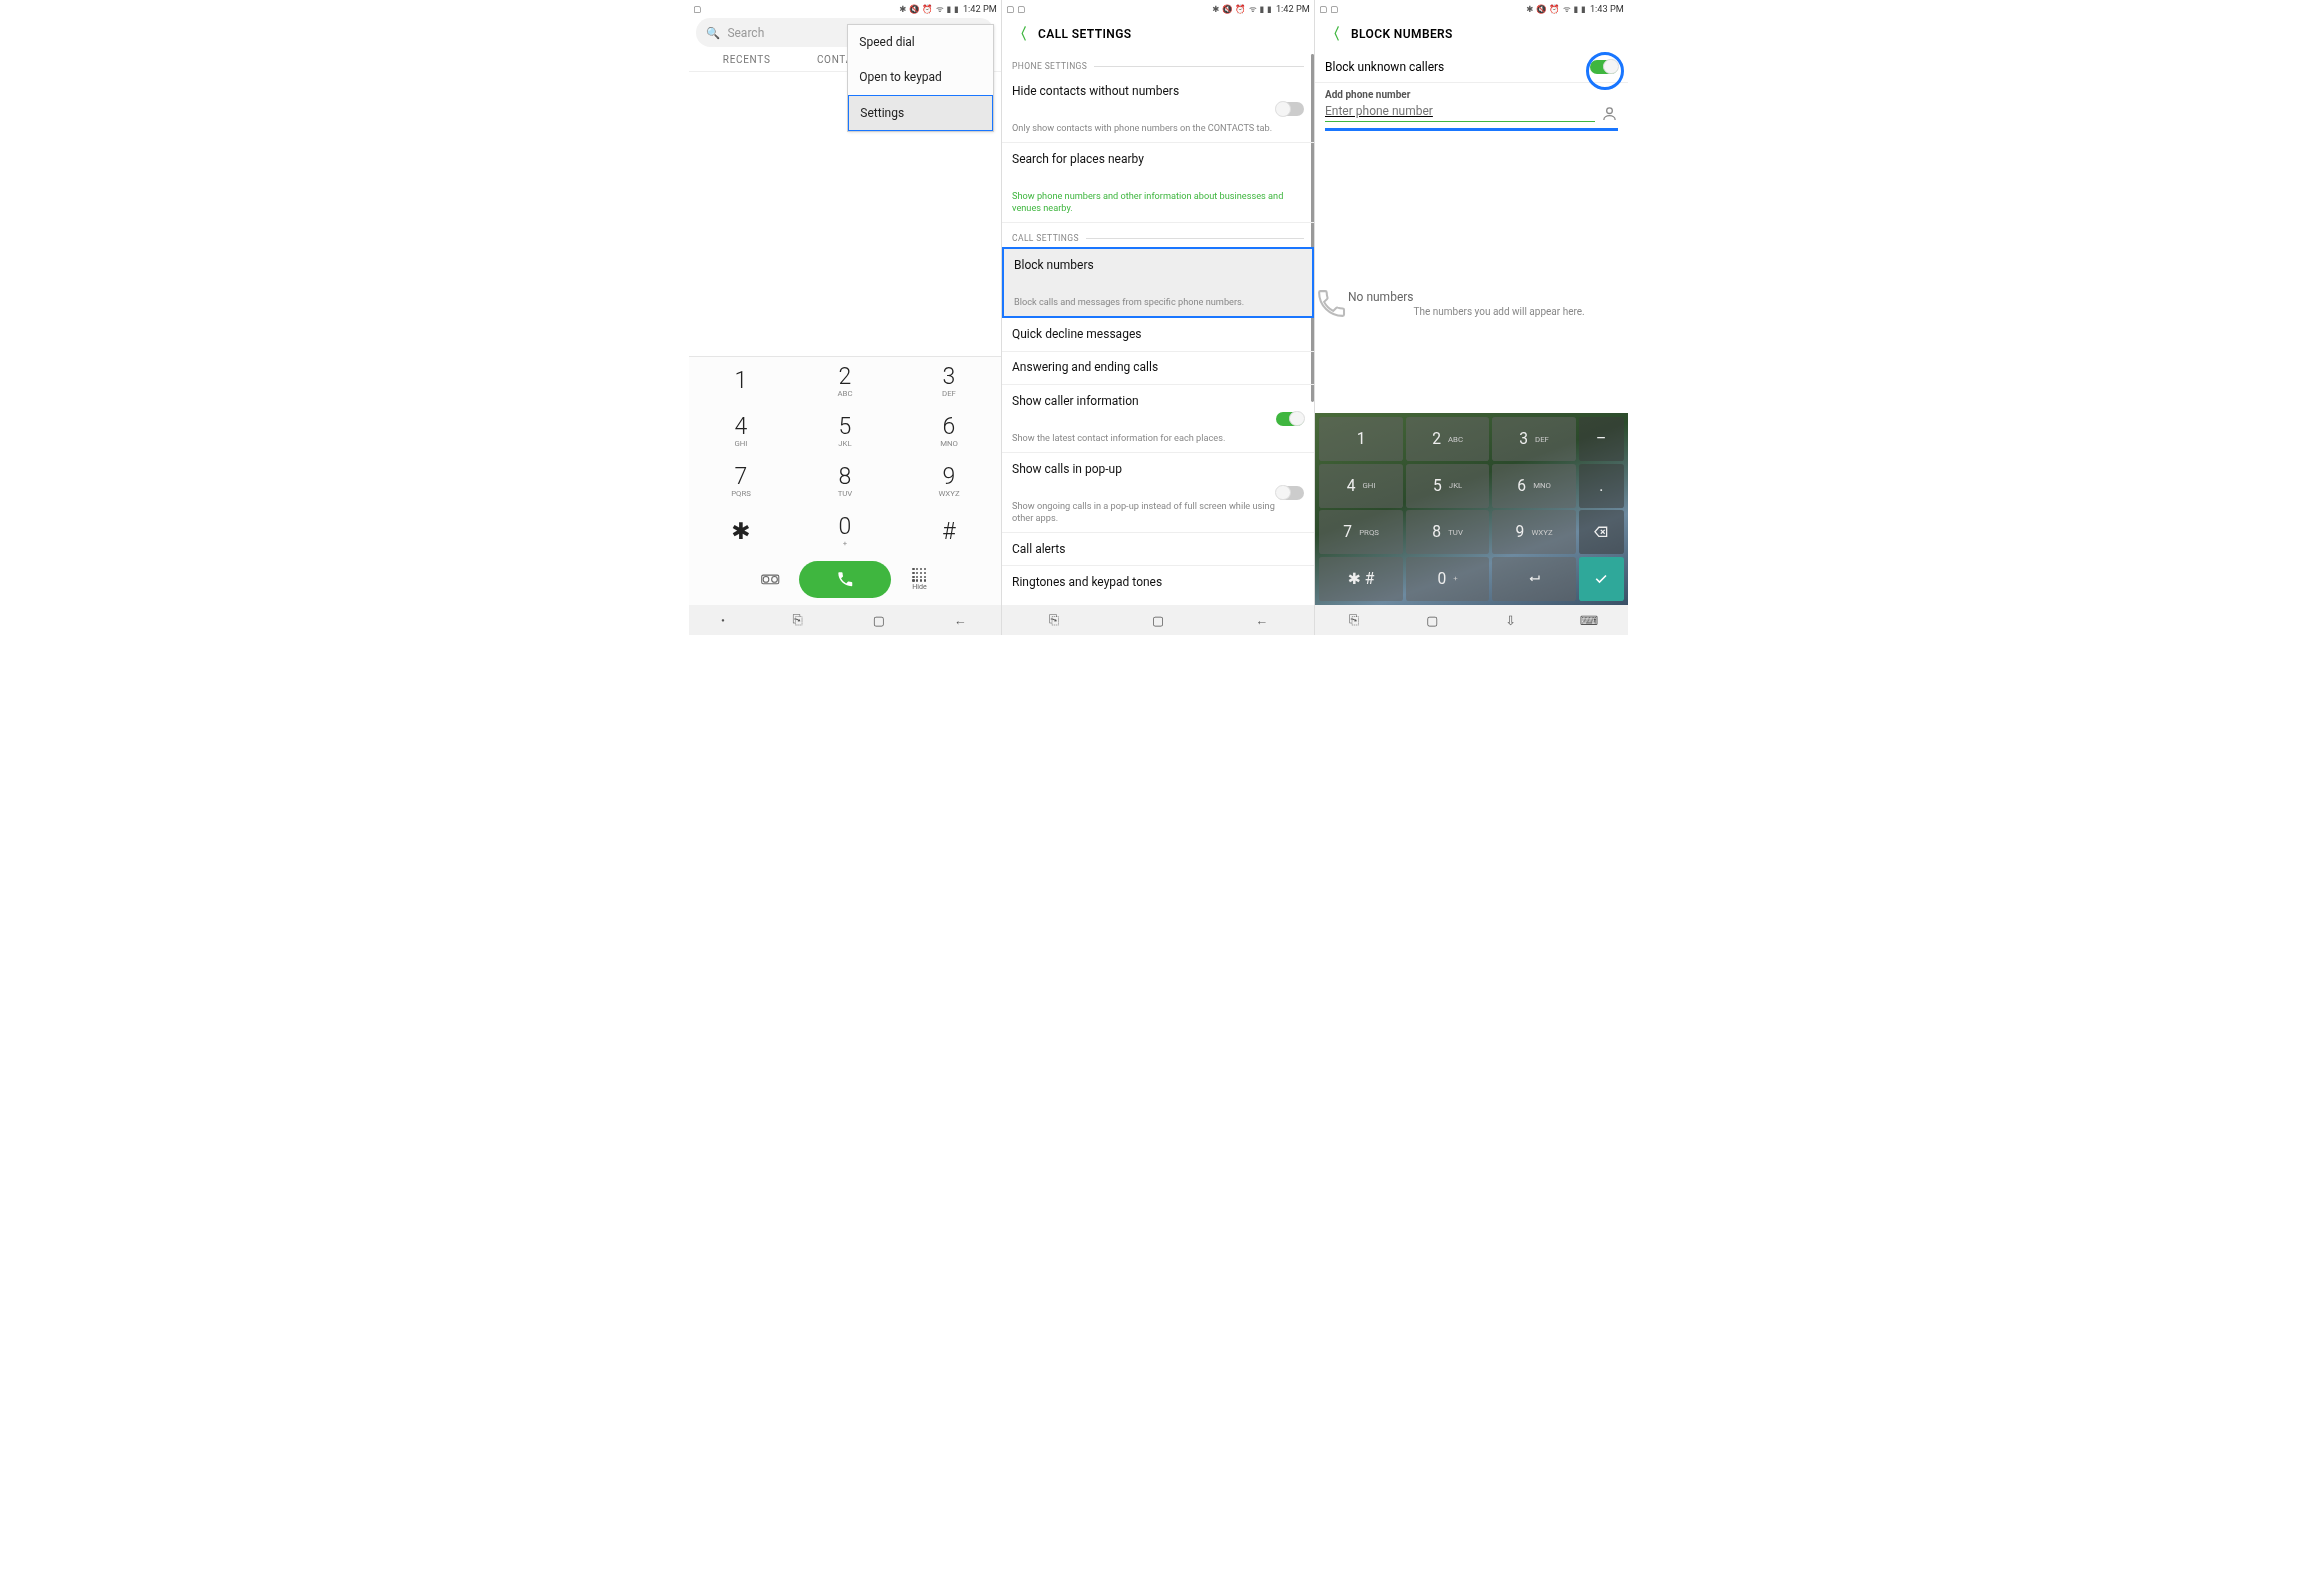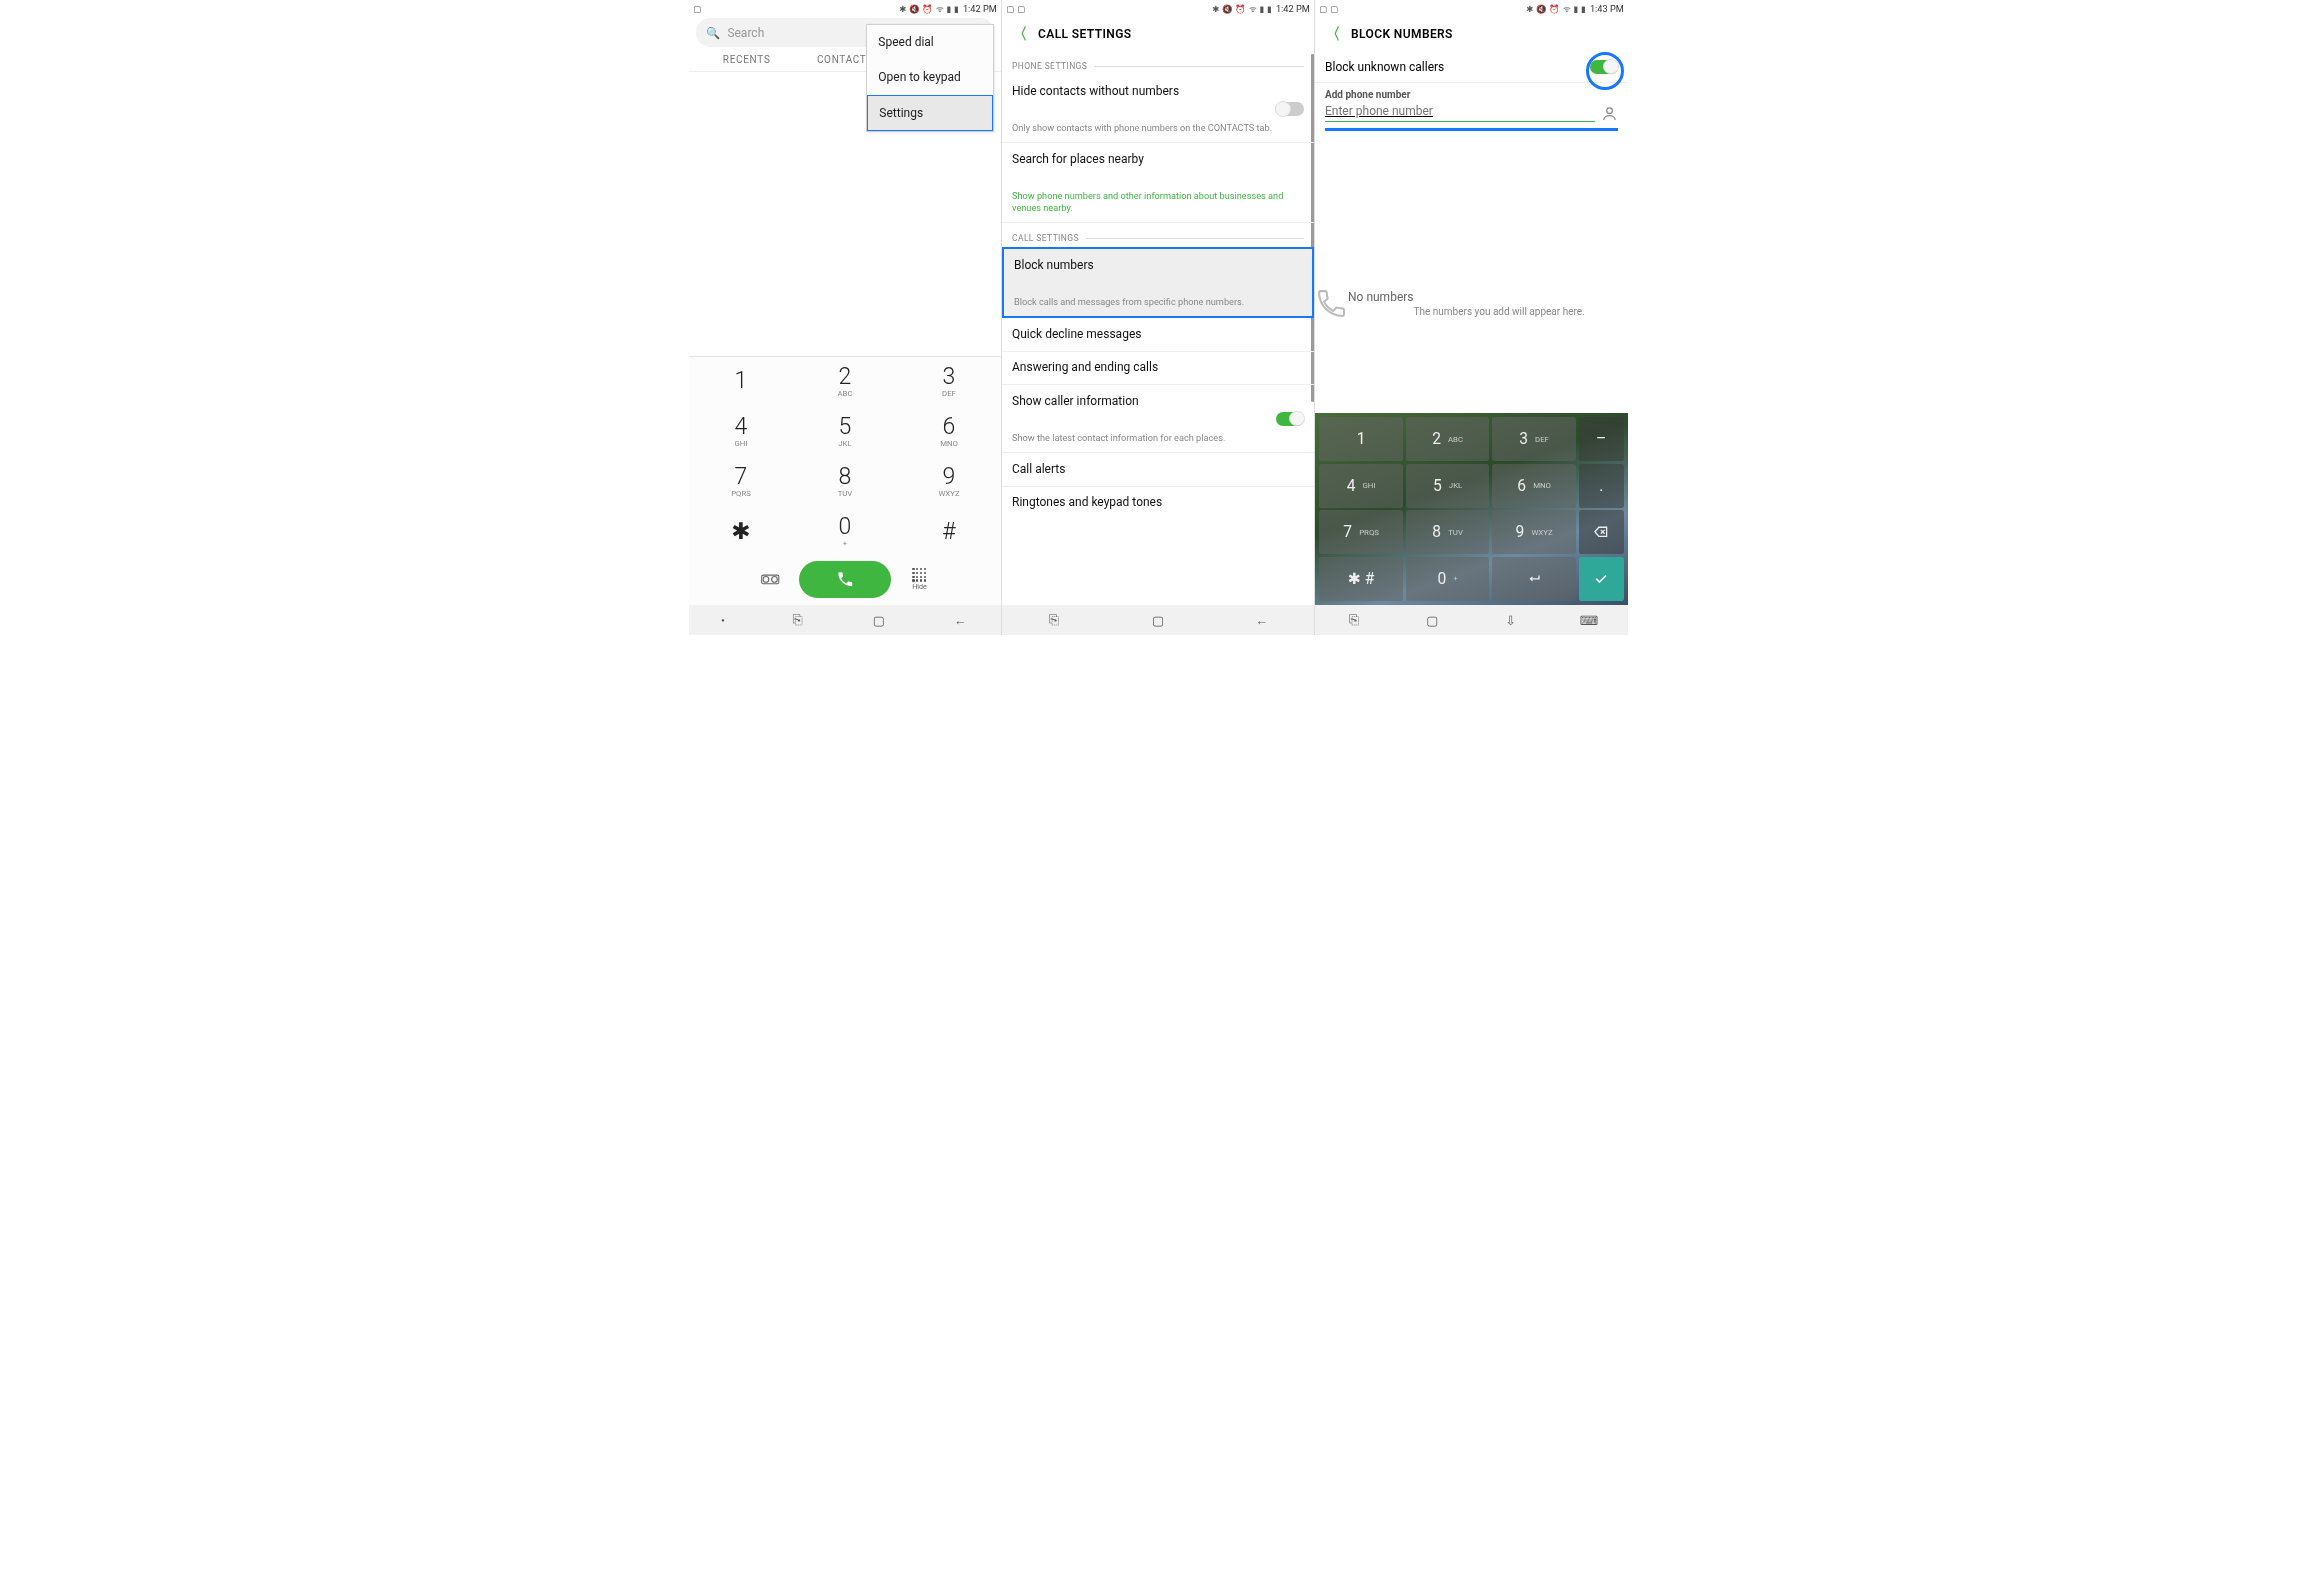--- a/index.html
+++ b/index.html
@@ -14,21 +14,21 @@
   .status-bar .right-icons { font-size: 8.5px; }
   .time { font-size: 9.2px; margin-left: 1.4px; color:#333;}
 
   
   .search-field { height: 28.4px; margin: 1.4px 7.1px; background: #f2f2f2; border-radius: 14.2px; display:flex; align-items:center; padding: 0 10px; color:#999; font-size:12px; }
   .search-field .mag { margin-right: 7.1px; font-size:11.4px; color:#aaa;}
   .tab-row { display:flex; height:24px; align-items:center; padding: 0 8.5px; color:#777; font-size:10px; letter-spacing:0.7px; border-bottom:0.7px solid #eee;}
   .tab-row > div { flex:1; text-align:center; }
   .spacer1 { flex:1; }
 
-  .popup-menu { position:absolute; top:24px; right:7.1px; width:128px; background:#fcfcfc; border:0.7px solid #d0d0d0; box-shadow: 1.4px 1.4px 2.8px rgba(0,0,0,.15); z-index:10;}
+  .popup-menu { position:absolute; top:24px; right:7.1px; width:147px; background:#fcfcfc; border:0.7px solid #d0d0d0; box-shadow: 1.4px 1.4px 2.8px rgba(0,0,0,.15); z-index:10;}
   .popup-item { padding: 10px 11.4px; font-size:12px; color:#222;}
   .popup-item.sel { background:#e8e8e8; border:1.4px solid #1976ff; }
   .popup-menu .popup-item:not(.sel){ border-bottom:0.7px solid transparent;}
 
   .dialpad-area { background:#fcfcfc; border-top:0.7px solid #e5e5e5;}
   .dialpad { display:grid; grid-template-columns: repeat(3,1fr); }
   .dialkey { height:50px; display:flex; flex-direction:column; align-items:center; justify-content:center;}
   .dialkey .digit { font-size:23px; color:#222; font-weight:300; line-height:1;}
   .dialkey .letters { font-size:7.8px; color:#888; margin-top:1.4px;}
   .call-row { display:flex; align-items:center; justify-content:center; padding: 4.3px 0 7.1px;}
@@ -289,20 +289,29 @@
     <div class="setting-row">
       <div class="txt">
         <div class="title-t">Show caller information</div>
         <div class="sub-t">Show the latest contact information for each places.</div>
       </div>
       <div class="toggle on">
           <div class="knob"></div>
         </div>
     </div>
 
+    <div class="setting-row">
+      <div class="txt">
+        <div class="title-t">Show calls in pop-up</div>
+        <div class="sub-t">Show ongoing calls in a pop-up instead of full screen while using other apps.</div>
+      </div>
+      <div class="toggle">
+          <div class="knob"></div>
+        </div>
+    </div>
 
     <div class="setting-row">
       <div class="txt">
           <div class="title-t">Call alerts</div>
         </div>
     </div>
 
     <div class="setting-row" style="border-bottom:none;">
       <div class="txt">
           <div class="title-t">Ringtones and keypad tones</div>

